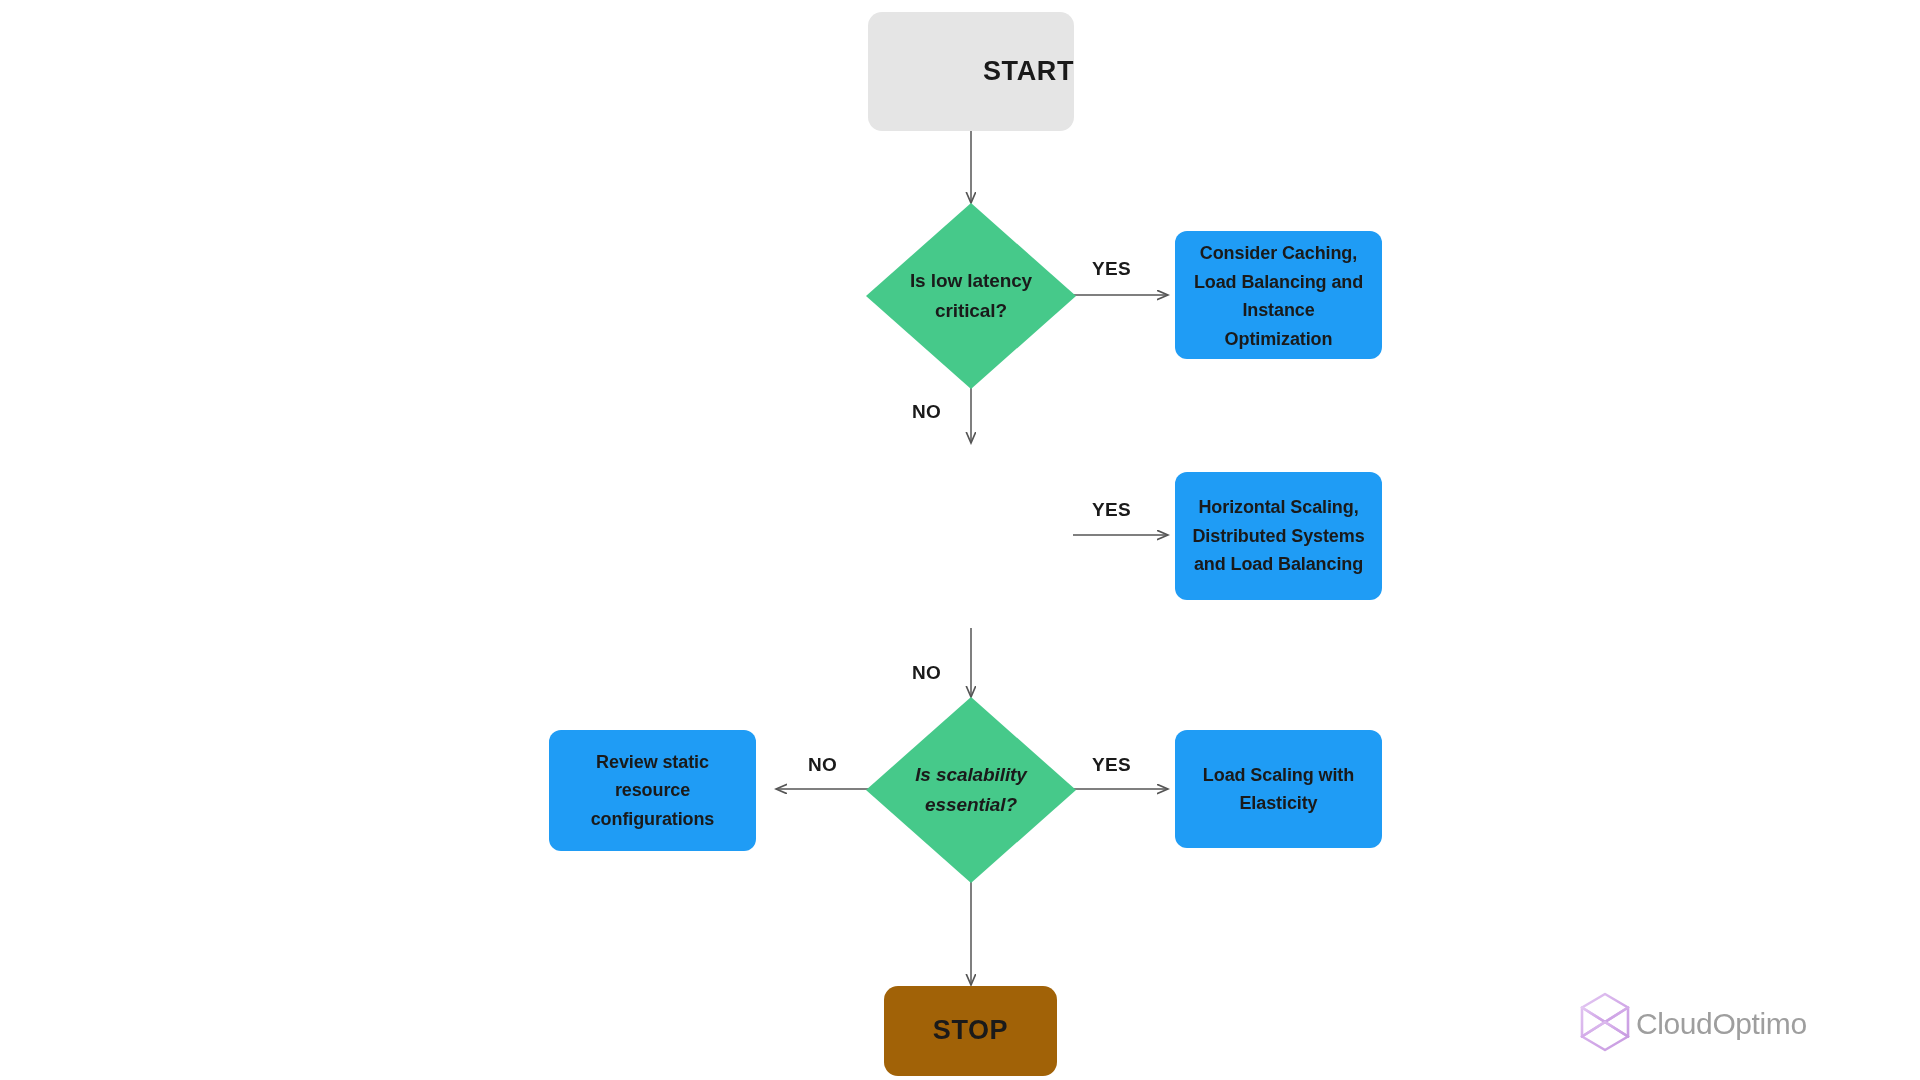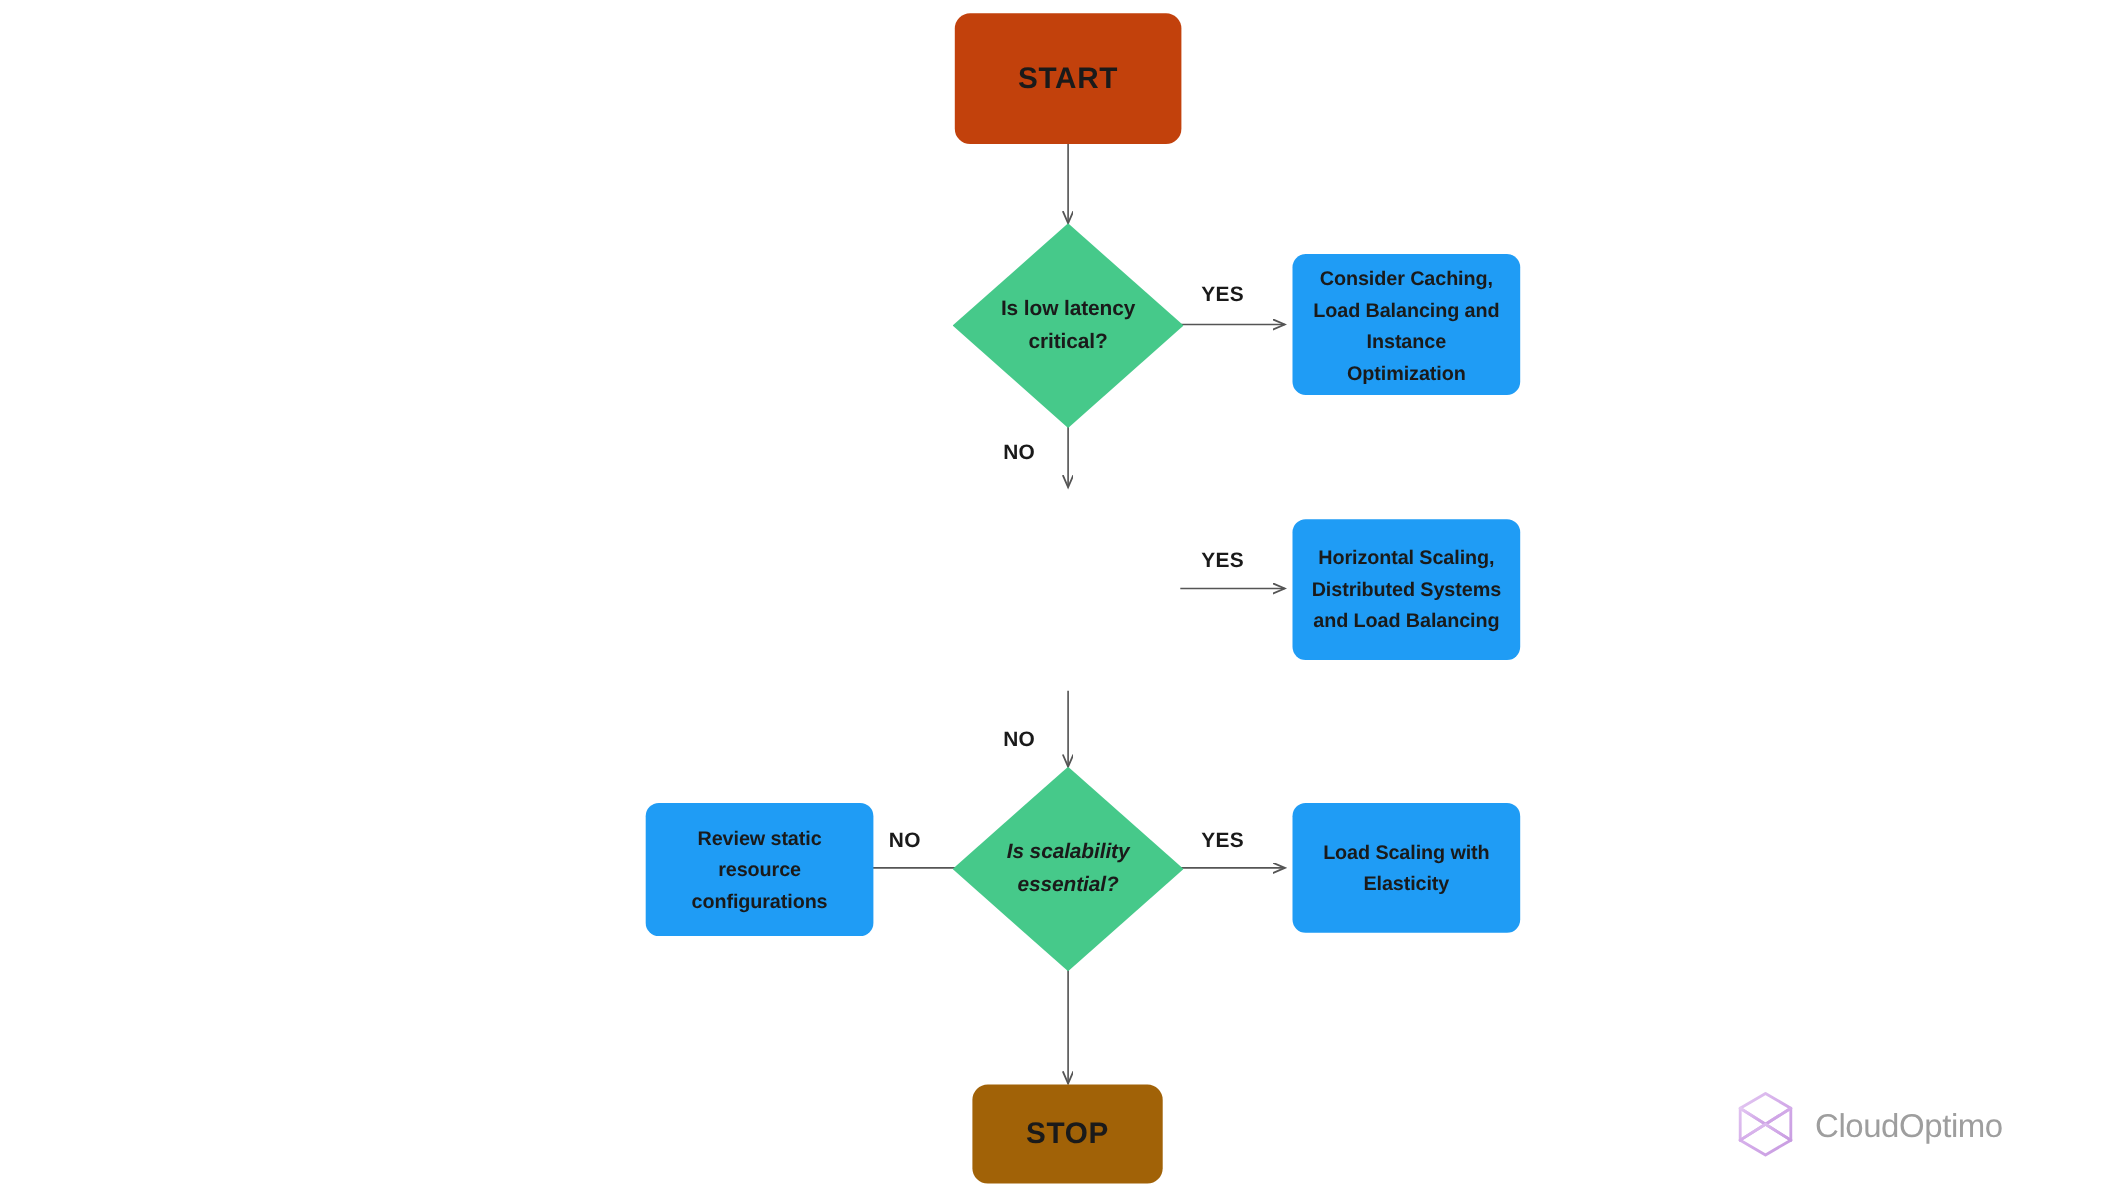--- a/index.html
+++ b/index.html
@@ -34,23 +34,24 @@
     color: #1a1a1a;
     font-weight: bold;
     line-height: 1.32;
     letter-spacing: -0.1px;
   }
 
   .terminator {
     border-radius: 14px;
   }
   .node-start {
-    background: #c2410c;
+    background: #e5e5e5;
     font-size: 27px;
     letter-spacing: 0.6px;
+    justify-content: flex-end;
   }
   .node-stop {
     background: #a16207;
     font-size: 27px;
     letter-spacing: 0.6px;
   }
 
   .decision {
     background: transparent;
   }
@@ -88,21 +89,21 @@
     white-space: nowrap;
   }
 
   
   #logo {
     position: absolute;
     left: 1578px;
     top: 992px;
     display: flex;
     align-items: center;
-    gap: 18px;
+    gap: 4px;
   }
   #logo .logo-text {
     font-size: 30px;
     color: #9e9e9e;
     letter-spacing: -0.4px;
     font-weight: normal;
   }
 </style>
 </head>
 <body>
@@ -153,21 +154,21 @@
 
   <div class="node decision" style="left:866px; top:697px; width:210px; height:186px;font-style:italic;">
     <span class="diamond-shape"></span>
     <span class="diamond-label">Is scalability essential?</span>
   </div>
 
   <div class="node process" style="left:1175px; top:730px; width:207px; height:118px;">
     <span>Load Scaling with Elasticity</span>
   </div>
 
-  <div class="node process" style="left:587px; top:730px; width:207px; height:121px;">
+  <div class="node process" style="left:549px; top:730px; width:207px; height:121px;">
     <span>Review static resource configurations</span>
   </div>
 
   <div class="node terminator node-stop" style="left:884px; top:986px; width:173px; height:90px;">
     <span>STOP</span>
   </div>
 
   <div class="edge-label" style="left:1092px; top:258px;">YES</div>
 
   <div class="edge-label" style="left:912px; top:401px;">NO</div>

